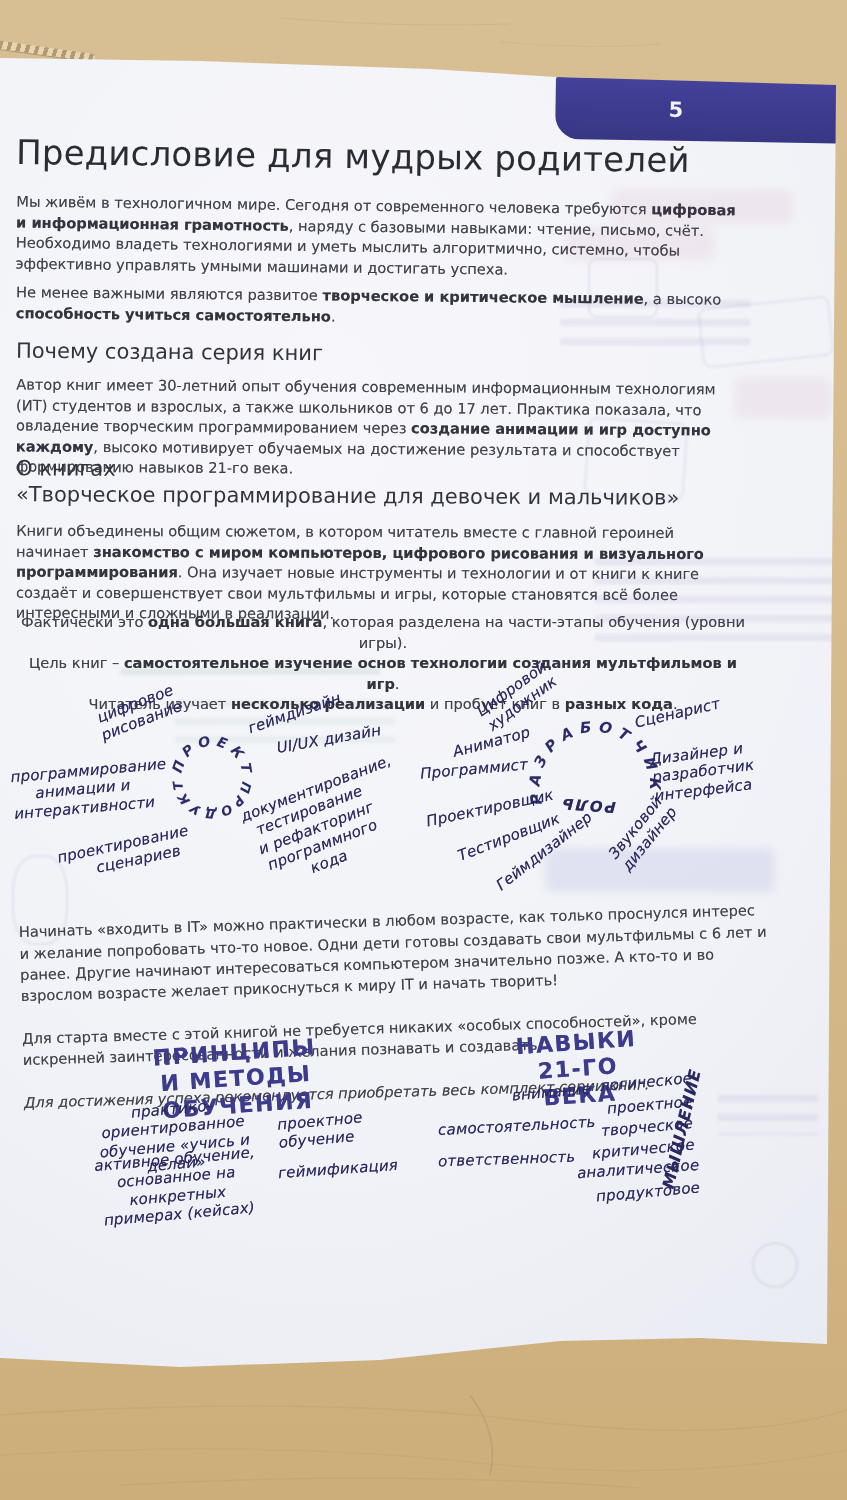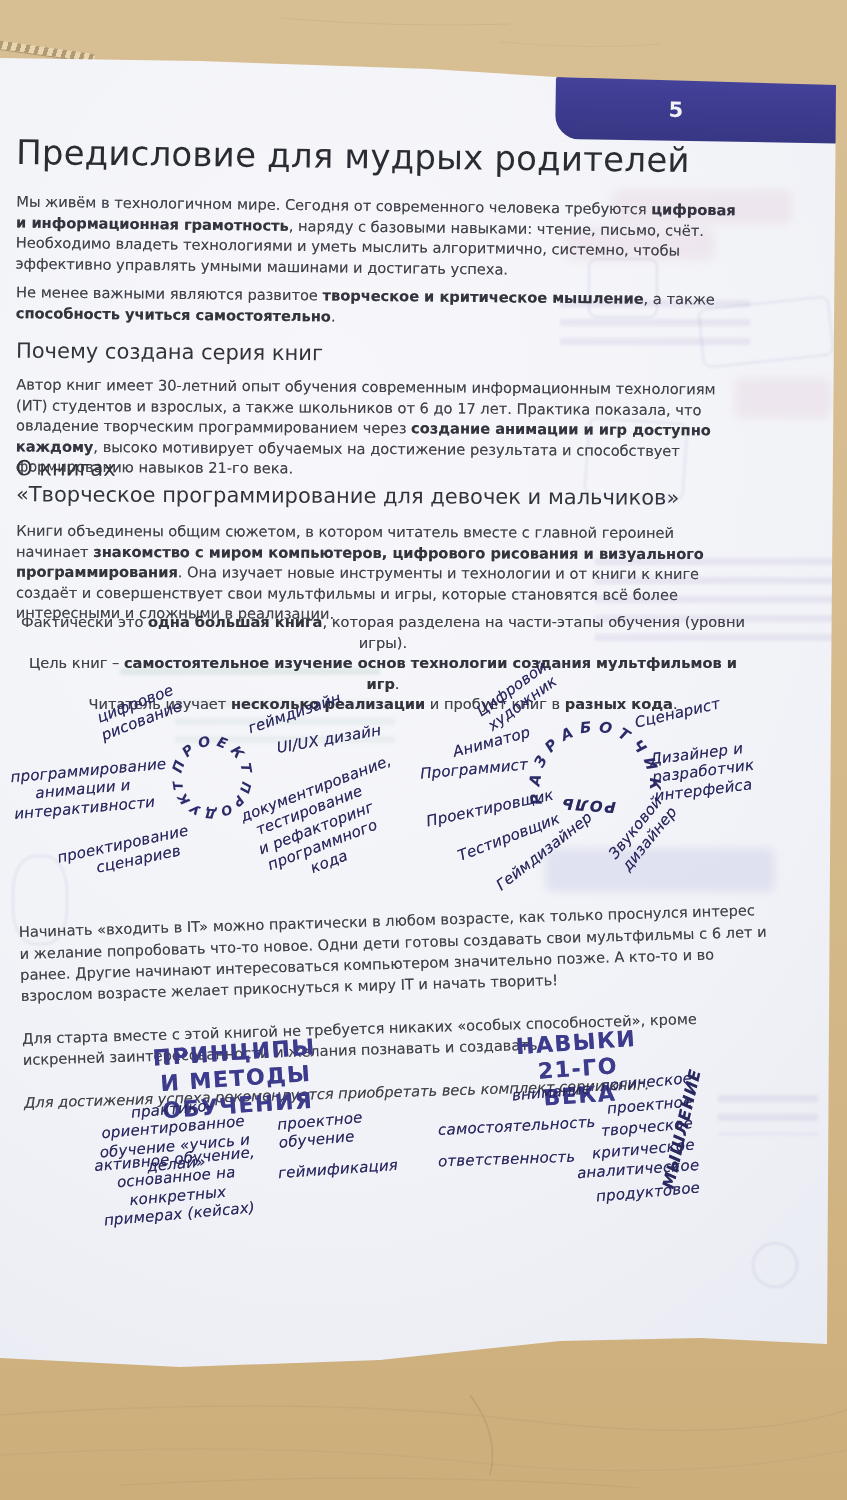--- a/index.html
+++ b/index.html
@@ -76,21 +76,21 @@
     <div class="ghost g-circ" style="left:752px;top:1242px;width:42px;height:42px;"></div>
 
     <div class="tab">
       <span>5</span>
     </div>
 
     <div class="h1" style="left:16px;top:136px;transform:rotate(.7deg);">Предисловие для мудрых родителей</div>
 
     <div class="para" style="left:16px;top:196px;width:722px;transform:rotate(.7deg);"><span>Мы живём в технологичном мире. Сегодня от современного человека требуются </span><span class="b">цифровая и информационная грамотность</span><span>, наряду с базовыми навыками: чтение, письмо, счёт. Необходимо владеть технологиями и уметь мыслить алгоритмично, системно, чтобы эффективно управлять умными машинами и достигать успеха.</span></div>
 
-    <div class="para" style="left:16px;top:286px;width:722px;transform:rotate(.6deg);"><span>Не менее важными являются развитое </span><span class="b">творческое и критическое мышление</span><span>, а также </span><span class="b">способность учиться самостоятельно</span><span>.</span></div>
+    <div class="para" style="left:16px;top:286px;width:722px;transform:rotate(.6deg);"><span>Не менее важными являются развитое </span><span class="b">творческое и критическое мышление</span><span>, а высоко </span><span class="b">способность учиться самостоятельно</span><span>.</span></div>
 
     <div class="h2" style="left:16px;top:339px;transform:rotate(.5deg);">Почему создана серия книг</div>
 
     <div class="para" style="left:16px;top:377px;width:716px;transform:rotate(.4deg);"><span>Автор книг имеет 30-летний опыт обучения современным информационным технологиям (ИТ) студентов и взрослых, а также школьников от 6 до 17 лет. Практика показала, что овладение творческим программированием через </span><span class="b">создание анимации и игр доступно каждому</span><span>, высоко мотивирует обучаемых на достижение результата и способствует формированию навыков 21-го века.</span></div>
 
     <div class="h2" style="left:16px;top:457px;transform:rotate(.3deg);">О книгах
 «Творческое программирование для девочек и мальчиков»</div>
 
     <div class="para" style="left:16px;top:522px;width:734px;transform:rotate(.2deg);"><span>Книги объединены общим сюжетом, в котором читатель вместе с главной героиней начинает </span><span class="b">знакомство с миром компьютеров, цифрового рисования и визуального программирования</span><span>. Она изучает новые инструменты и технологии и от книги к книге создаёт и совершенствует свои мультфильмы и игры, которые становятся всё более интересными и сложными в реализации.</span></div>
 

